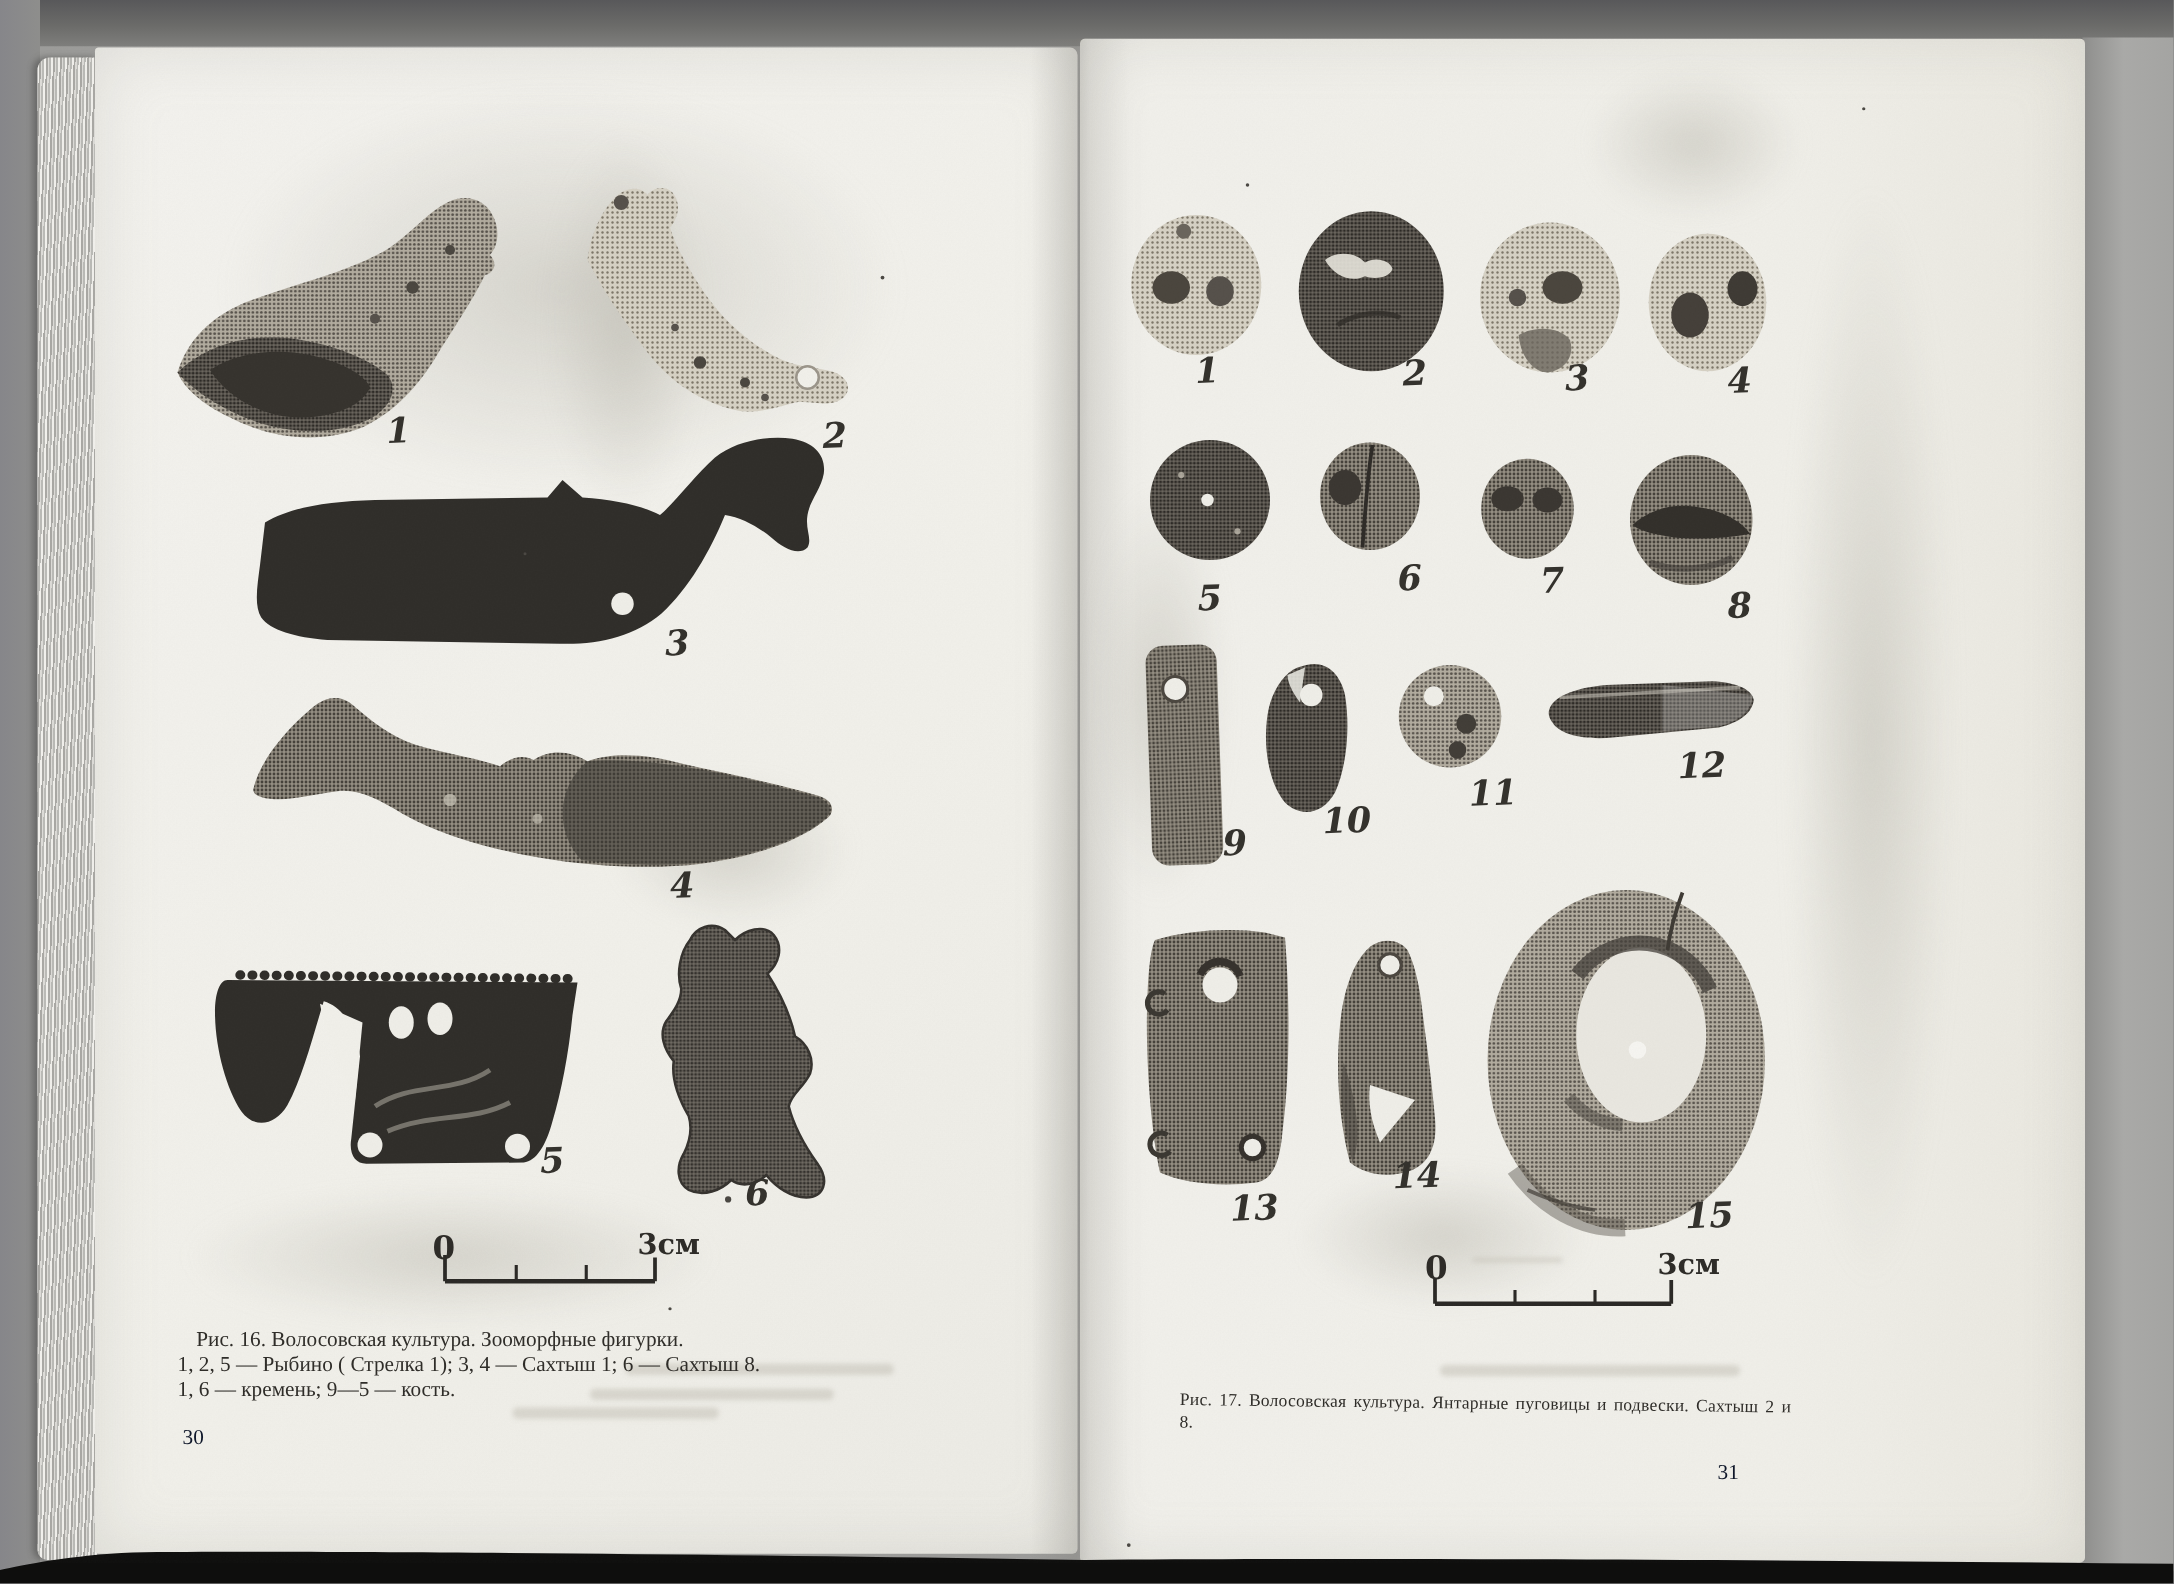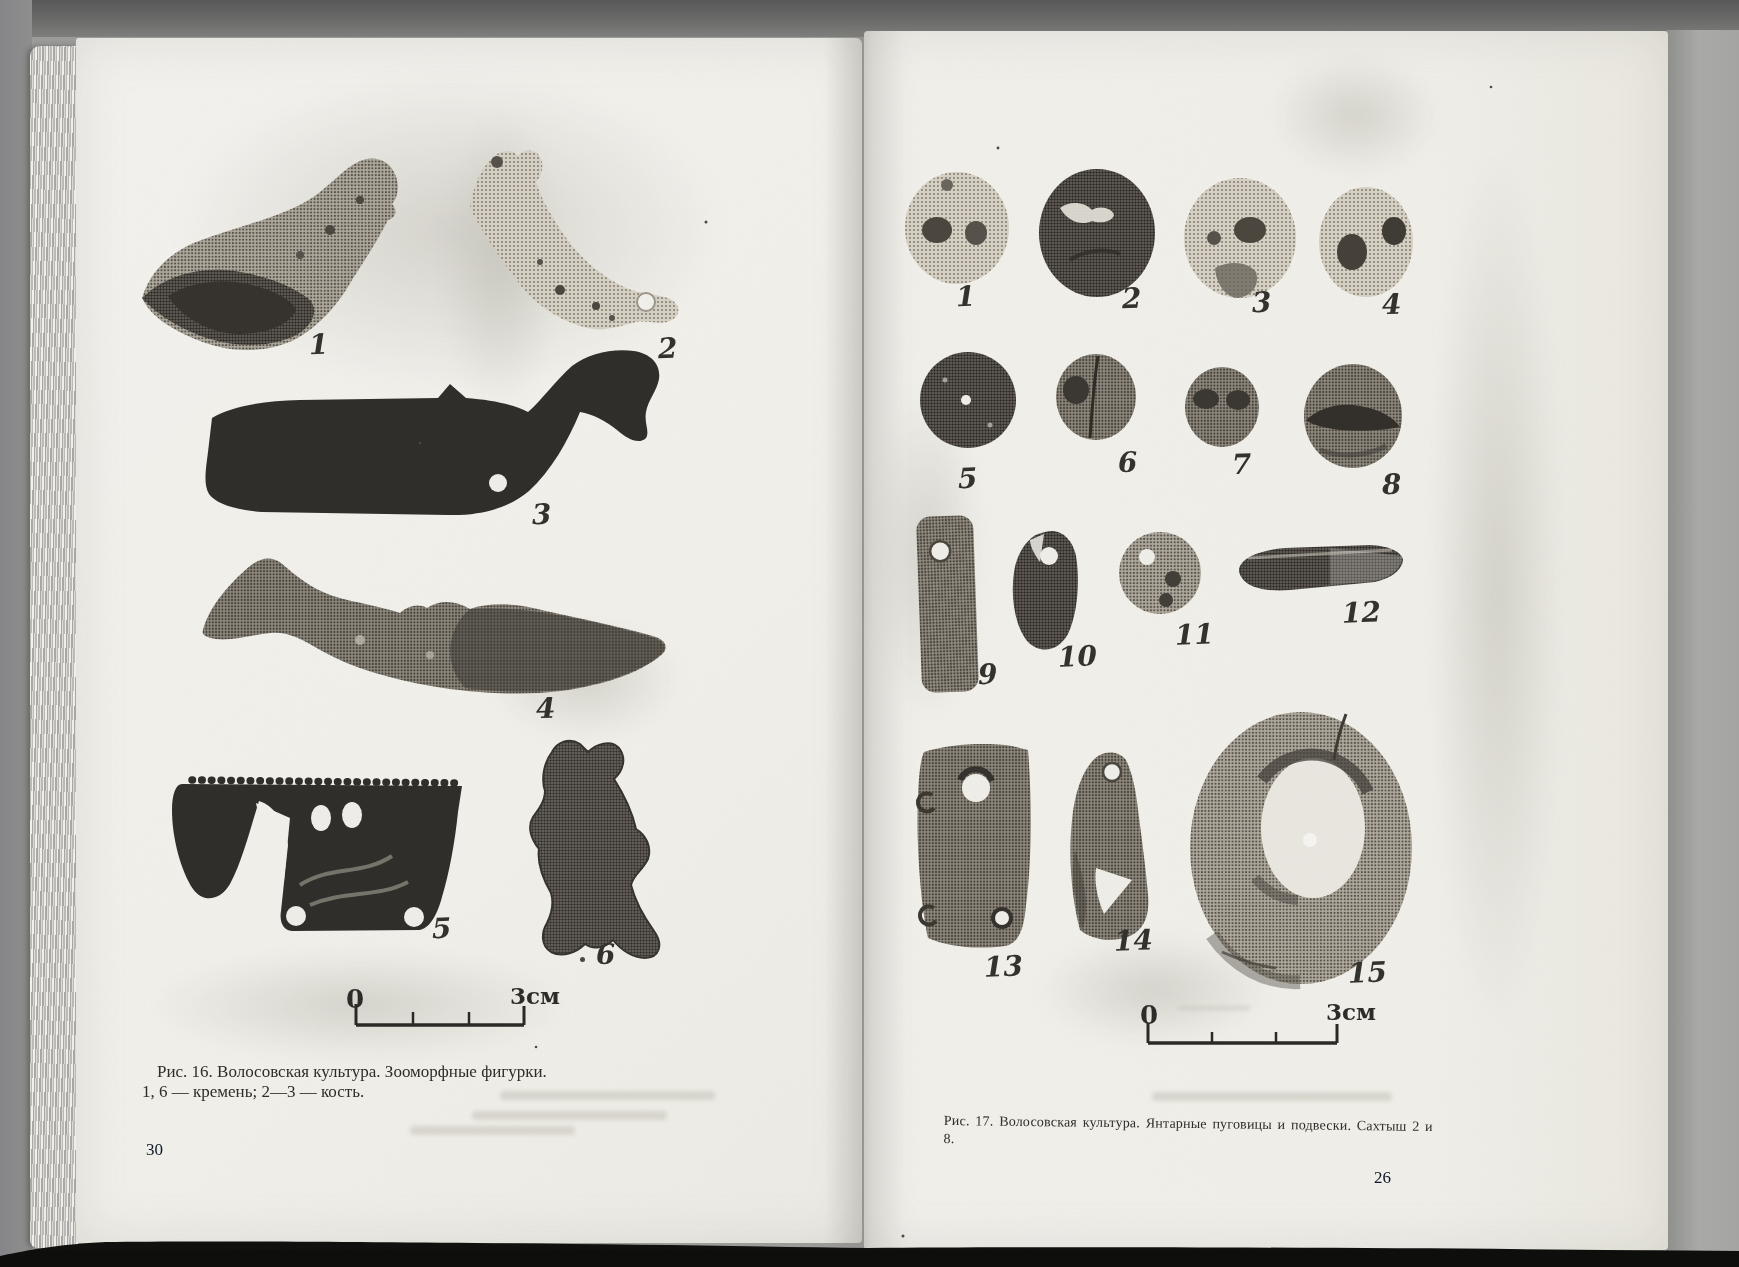--- a/index.html
+++ b/index.html
@@ -285,22 +285,23 @@
   <div class="num" style="left:1114px;top:924px">14</div>
   <div class="num" style="left:1348px;top:956px">15</div>
 
   <div class="scale-num" style="left:346px;top:984px">0</div>
   <div class="scale-num scale-end" style="left:510px;top:982px">3см</div>
   <div class="scale-num" style="left:1140px;top:1000px">0</div>
   <div class="scale-num scale-end" style="left:1326px;top:998px">3см</div>
 
   <div class="caption caption-left">
     <div class="l1">Рис. 16. Волосовская культура. Зооморфные фигурки.</div>
-    <div class="l3">1, 6 — кремень; 2—3 — кость.</div>
+    <div class="l2">1, 2, 5 — Рыбино ( Стрелка 1); 3, 4 — Сахтыш 1; 6 — Сахтыш 8.</div>
+    <div class="l3">1, 6 — кремень; 9—5 — кость.</div>
   </div>
   <div class="caption caption-right">
     <div>Рис. 17. Волосовская культура. Янтарные пуговицы и подвески. Сахтыш 2 и 8.</div>
   </div>
 
   <div class="pagenum" style="left:146px;top:1140px">30</div>
-  <div class="pagenum" style="left:1374px;top:1168px">26</div>
+  <div class="pagenum" style="left:1374px;top:1168px">31</div>
 
 </div>
 
 </body></html>

